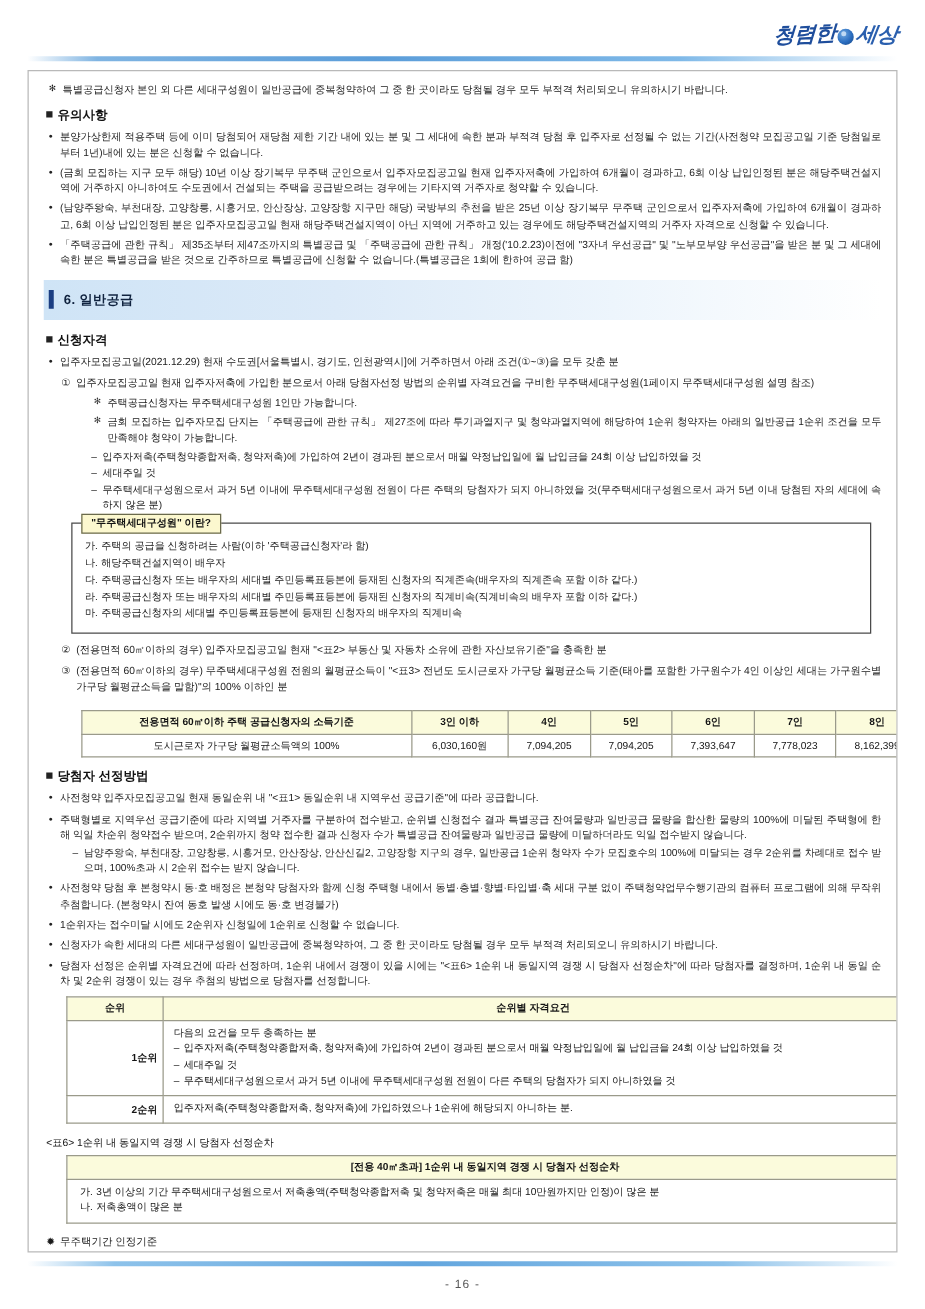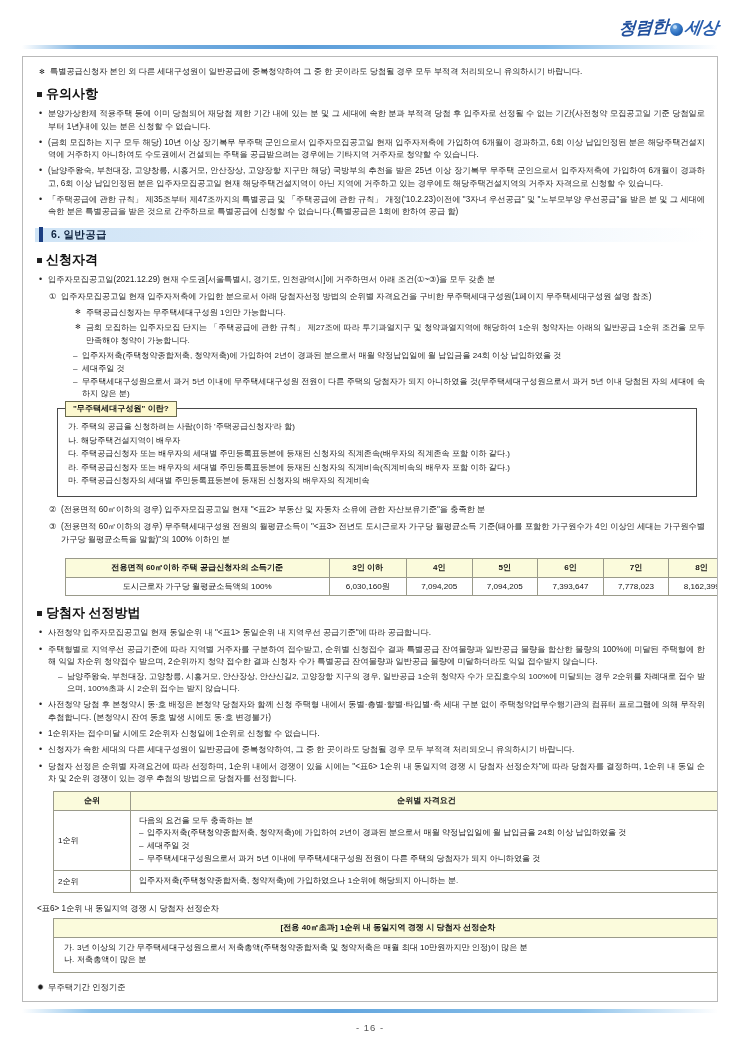--- a/index.html
+++ b/index.html
@@ -96,21 +96,21 @@
   .page-number {
     position: absolute;
     left: 0; right: 0;
     top: 1022px;
     text-align: center;
     font-size: 9.5px;
     color: #555;
     letter-spacing: 1px;
   }
   .sec-marker {
-    font-size: 13px;
+    font-size: 10px;
     font-weight: bold;
     margin: 7px 0 5px 2px;
     color: #111;
   }
   .sec-marker .sq {
     display: inline-block;
     width: 5px; height: 5px;
     background: #222;
     margin-right: 4px;
     position: relative;
@@ -207,21 +207,21 @@
   }
   .dash-list > li::before {
     content: "\2013";
     position: absolute;
     left: 0; top: 0;
   }
 
   
   .section-bar {
     position: relative;
-    height: 14px;
+    height: 32px;
     margin: 9px 0 9px 0;
     background: linear-gradient(to right, #cfe4f6 0%, #dceaf8 35%, #edf5fc 68%, #ffffff 100%);
     display: flex;
     align-items: center;
   }
   .section-bar .accent {
     width: 4px;
     height: 15px;
     background: #1b3e82;
     margin: 0 8px 0 4px;
@@ -301,21 +301,22 @@
   .tbl-income td:first-child,
   .tbl-income th:first-child {
     text-align: center;
   }
   .tbl-rank {
     margin: 6px 0 9px 18px;
     width: 640px;
   }
   .tbl-rank td.rank-label {
     width: 68px;
-    text-align: left;
+    text-align: right;
+    font-weight: bold;
   }
   .tbl-rank td.rank-body {
     text-align: left;
     padding: 4px 6px 5px 8px;
   }
   .tbl-rank td.rank-body .line {
     display: block;
     line-height: 1.55;
   }
   .tbl-rank td.rank-body .sub {

